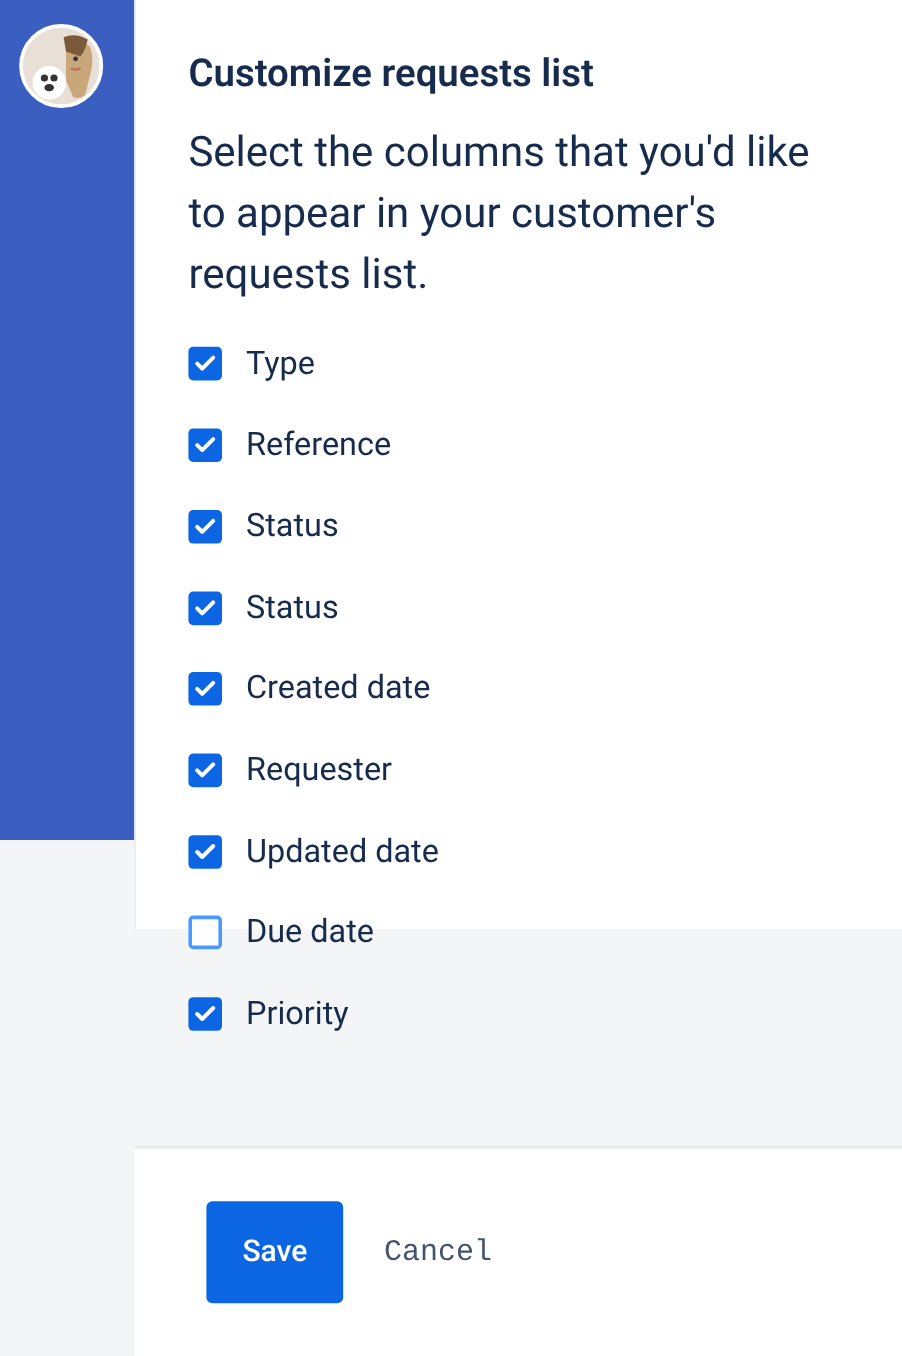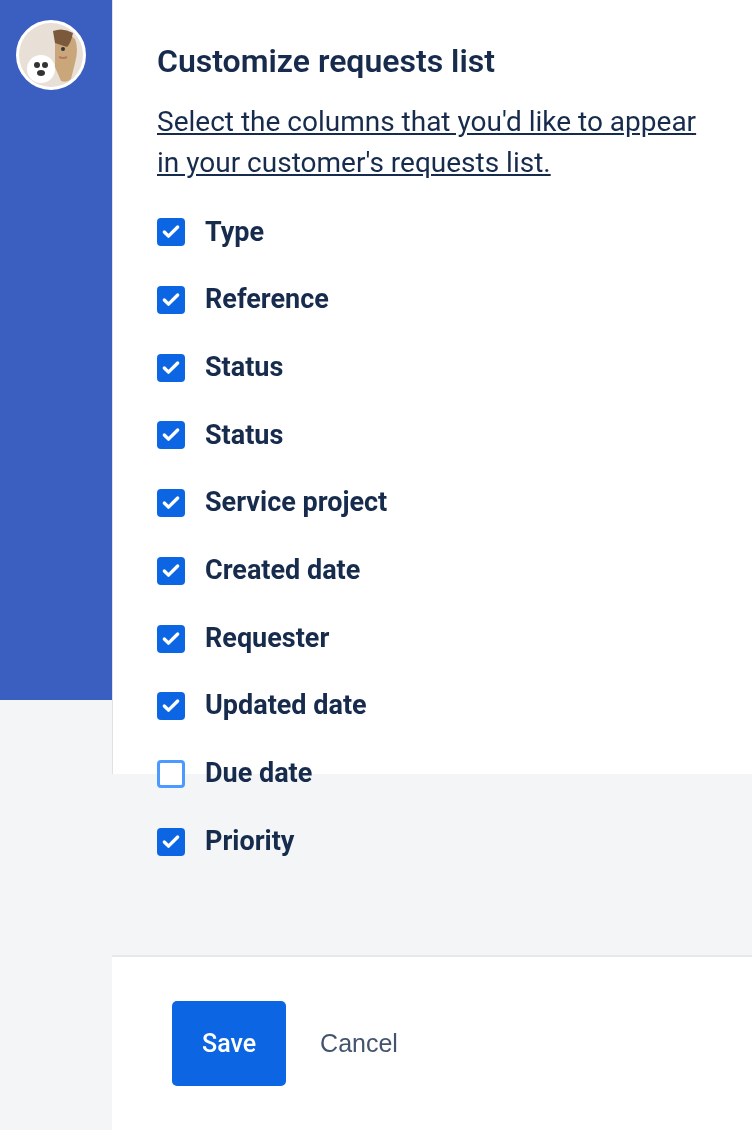--- a/index.html
+++ b/index.html
@@ -50,39 +50,37 @@
       padding: 42px 44px 36px 44px;
     }
     .panel-title {
       font-size: 32px;
       font-weight: 600;
       color: #172b4d;
       line-height: 1.2;
       margin-bottom: 22px;
     }
     .panel-desc {
-      font-size: 28px;
+      font-size: 35px;
       color: #172b4d;
       line-height: 1.45;
       margin-bottom: 34px;
       max-width: 540px;
-      text-decoration: underline;
     }
     .checkbox-list {
       display: flex;
       flex-direction: column;
       gap: 38px;
     }
     .checkbox-row {
       display: flex;
       align-items: center;
       gap: 20px;
       cursor: pointer;
       user-select: none;
-      font-weight: bold;
     }
     .checkbox-box {
       width: 28px;
       height: 28px;
       border-radius: 4px;
       flex-shrink: 0;
       position: relative;
     }
     .checkbox-box.checked {
       background: #0c66e4;
@@ -125,21 +123,21 @@
       padding: 16px 30px;
       cursor: pointer;
       font-family: inherit;
     }
     .btn-secondary {
       background: transparent;
       color: #44546f;
       font-size: 25px;
       border: none;
       cursor: pointer;
-      font-family: Liberation Sans, sans-serif;
+      font-family: Liberation Mono, monospace;
     }
   </style>
 </head>
 <body>
 
 <div class="sidebar">
   <div class="avatar">
     <svg viewBox="0 0 64 64">
       <rect width="64" height="64" fill="#e8dfd6"></rect>
       <circle cx="22" cy="46" r="14" fill="#ffffff"></circle>
@@ -189,28 +187,20 @@
           </svg>
         </span>
         <span class="checkbox-label">Status</span>
       </label>
       <label class="checkbox-row">
         <span class="checkbox-box checked">
           <svg viewBox="0 0 24 24">
             <path d="M4 12 L9 17 L20 6" stroke="#fff" stroke-width="4" fill="none" stroke-linecap="round" stroke-linejoin="round"></path>
           </svg>
         </span>
-        <span class="checkbox-label">Service project</span>
-      </label>
-      <label class="checkbox-row">
-        <span class="checkbox-box checked">
-          <svg viewBox="0 0 24 24">
-            <path d="M4 12 L9 17 L20 6" stroke="#fff" stroke-width="4" fill="none" stroke-linecap="round" stroke-linejoin="round"></path>
-          </svg>
-        </span>
         <span class="checkbox-label">Created date</span>
       </label>
       <label class="checkbox-row">
         <span class="checkbox-box checked">
           <svg viewBox="0 0 24 24">
             <path d="M4 12 L9 17 L20 6" stroke="#fff" stroke-width="4" fill="none" stroke-linecap="round" stroke-linejoin="round"></path>
           </svg>
         </span>
         <span class="checkbox-label">Requester</span>
       </label>

